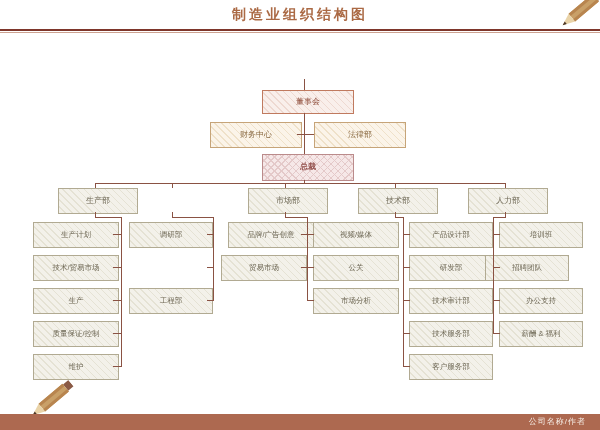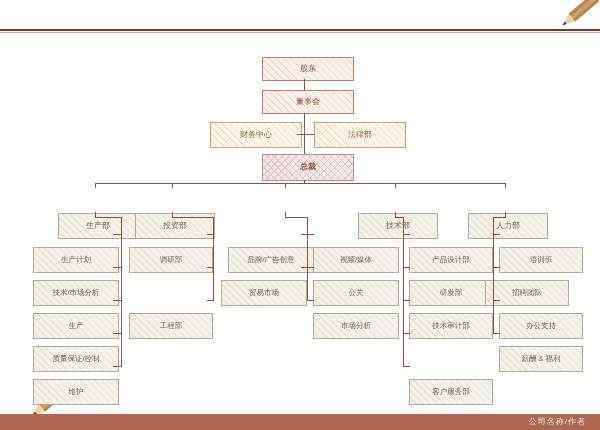--- a/index.html
+++ b/index.html
@@ -36,31 +36,32 @@
   .pres{
     background-color:#f6e8e8;height:25px;
     background-image:
       repeating-linear-gradient(45deg,transparent 0 4px,#e4c9c9 4px 5px),
       repeating-linear-gradient(135deg,transparent 0 4px,#e4c9c9 4px 5px);
     border-color:#bb8b8b;color:#93504c;font-weight:bold;
   }
   .dept,.child{
     background-color:#f3f1ea;height:24px;
     background-image:repeating-linear-gradient(45deg,transparent 0 4px,#e5e2d4 4px 5px);
-    border-color:#b1aa92;color:#6d6754;margin-top:25px;
+    border-color:#b1aa92;color:#6d6754;
   }
   .child{font-size:7.5px;}
   .line{position:absolute;background:#8a5243;}
   .pencil{position:absolute;pointer-events:none;}
 </style>
 </head>
 <body>
 
 <div id="canvas">
 
+  <div class="page-title">制造业组织结构图</div>
   <div class="rule-thick"></div>
   <div class="rule-thin"></div>
 
   <div class="pencil" style="right:-6px;top:0px;transform:rotate(140deg);">
     <svg width="54" height="14" viewBox="0 0 54 14">
       <rect x="0" y="3" width="7" height="8" fill="#8a5a45"></rect>
       <rect x="7" y="2" width="31" height="10" fill="#c9a068"></rect>
       <rect x="7" y="2" width="31" height="3" fill="#b8854f"></rect>
       <rect x="7" y="9" width="31" height="3" fill="#b8854f"></rect>
       <polygon points="38,2 50,7 38,12" fill="#e9d3a8"></polygon>
@@ -71,50 +72,50 @@
     <svg width="54" height="14" viewBox="0 0 54 14">
       <rect x="0" y="3" width="7" height="8" fill="#8a5a45"></rect>
       <rect x="7" y="2" width="31" height="10" fill="#c9a068"></rect>
       <rect x="7" y="2" width="31" height="3" fill="#b8854f"></rect>
       <rect x="7" y="9" width="31" height="3" fill="#b8854f"></rect>
       <polygon points="38,2 50,7 38,12" fill="#e9d3a8"></polygon>
       <polygon points="46,5.4 50,7 46,8.6" fill="#4a3526"></polygon>
     </svg>
   </div>
 
-  <div class="box lvl1" style="left:262px;top:57px;width:86px">股东</div>
   <div class="box lvl1" style="left:262px;top:90px;width:86px">董事会</div>
   <div class="box lvl3" style="left:210px;top:122px;width:86px">财务中心</div>
   <div class="box lvl3" style="left:314px;top:122px;width:86px">法律部</div>
   <div class="box pres" style="left:262px;top:154px;width:86px">总裁</div>
 
   <div class="box dept" style="left:58px;top:188px;width:74px">生产部</div>
-  <div class="box dept" style="left:135px;top:188px;width:74px">投资部</div>
+  <div class="box dept" style="left:248px;top:188px;width:74px">市场部</div>
   <div class="box dept" style="left:358px;top:188px;width:74px">技术部</div>
   <div class="box dept" style="left:468px;top:188px;width:74px">人力部</div>
 
   <div class="box child" style="left:33px;top:222px;width:80px">生产计划</div>
-  <div class="box child" style="left:33px;top:255px;width:80px">技术/市场分析</div>
+  <div class="box child" style="left:33px;top:255px;width:80px">技术/贸易市场</div>
   <div class="box child" style="left:33px;top:288px;width:80px">生产</div>
   <div class="box child" style="left:33px;top:321px;width:80px">质量保证/控制</div>
   <div class="box child" style="left:33px;top:354px;width:80px">维护</div>
 
   <div class="box child" style="left:129px;top:222px;width:78px">调研部</div>
   <div class="box child" style="left:129px;top:288px;width:78px">工程部</div>
 
   <div class="box child" style="left:228px;top:222px;width:80px">品牌/广告创意</div>
   <div class="box child" style="left:221px;top:255px;width:80px">贸易市场</div>
 
   <div class="box child" style="left:313px;top:222px;width:80px">视频/媒体</div>
   <div class="box child" style="left:313px;top:255px;width:80px">公关</div>
   <div class="box child" style="left:313px;top:288px;width:80px">市场分析</div>
 
   <div class="box child" style="left:409px;top:222px;width:78px">产品设计部</div>
   <div class="box child" style="left:409px;top:255px;width:78px">研发部</div>
   <div class="box child" style="left:409px;top:288px;width:78px">技术审计部</div>
+  <div class="box child" style="left:409px;top:321px;width:78px">技术服务部</div>
   <div class="box child" style="left:409px;top:354px;width:78px">客户服务部</div>
 
   <div class="box child" style="left:499px;top:222px;width:78px">培训班</div>
   <div class="box child" style="left:485px;top:255px;width:78px">招聘团队</div>
   <div class="box child" style="left:499px;top:288px;width:78px">办公支持</div>
   <div class="box child" style="left:499px;top:321px;width:78px">薪酬 &amp; 福利</div>
 
   <div class="line" style="left:304px;top:79px;width:1px;height:11px"></div>
   <div class="line" style="left:304px;top:113px;width:1px;height:41px"></div>
   <div class="line" style="left:297px;top:134px;width:8px;height:1px"></div>

